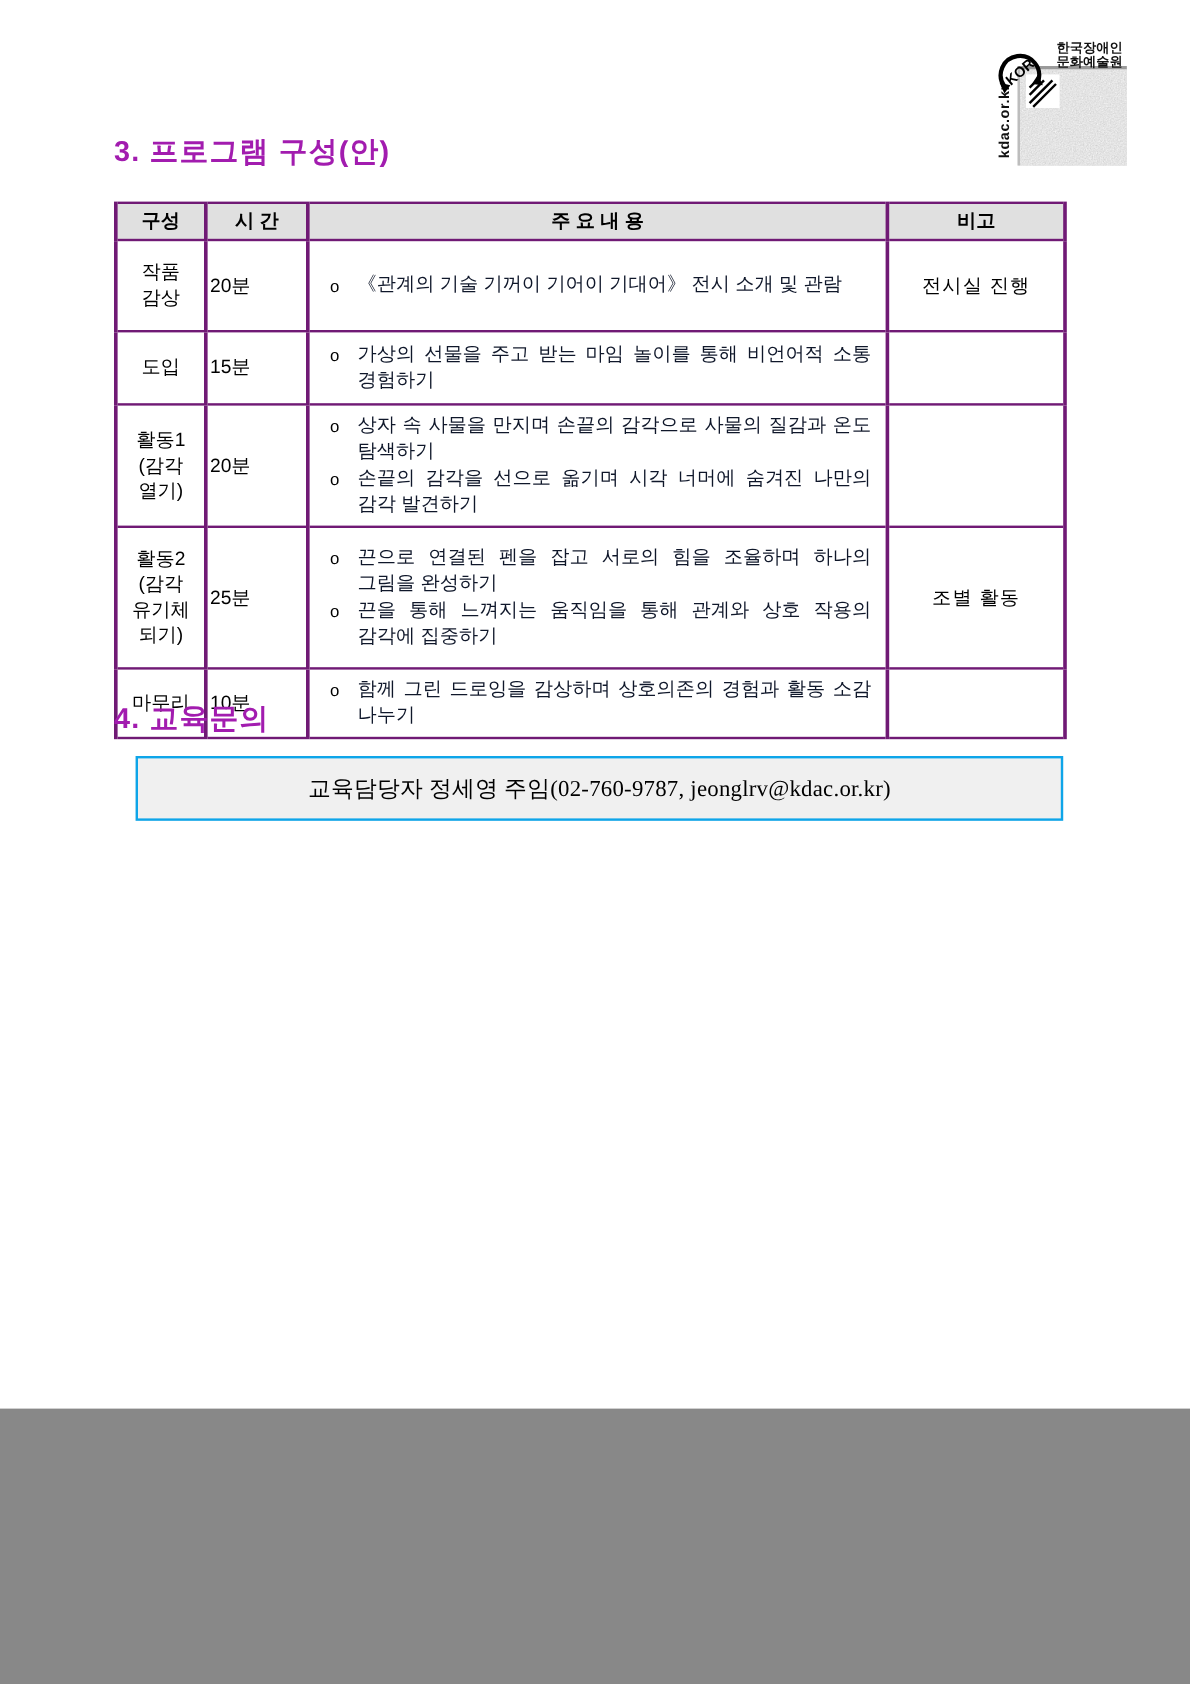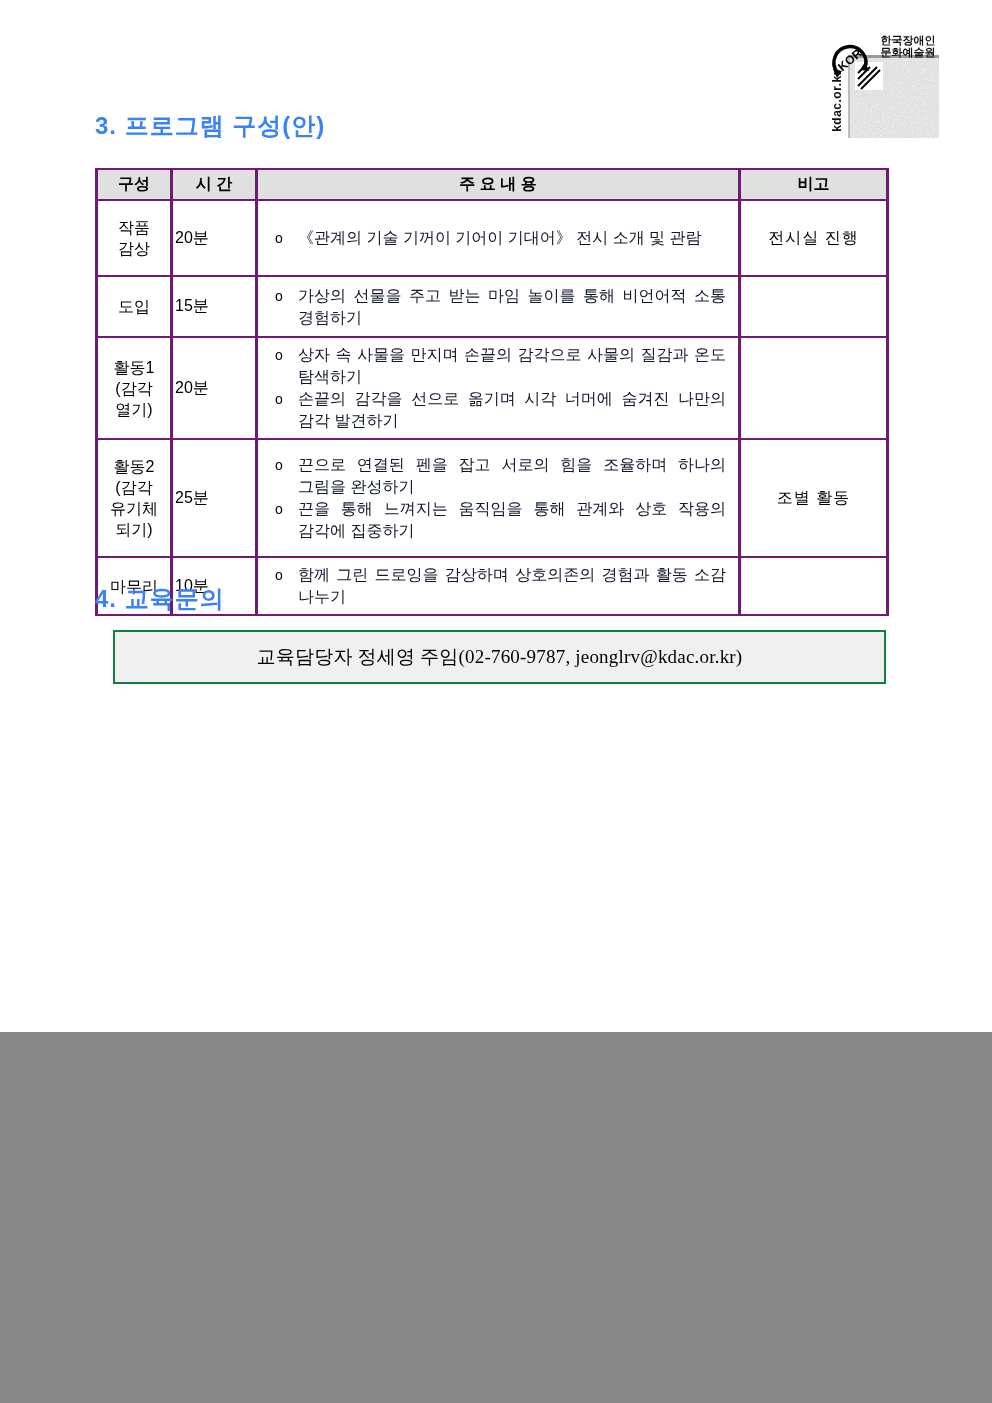--- a/index.html
+++ b/index.html
@@ -1,31 +1,31 @@
 <!DOCTYPE html>
 <html><head>
 <meta charset="utf-8">
 <style>
   * { margin:0; padding:0; box-sizing:border-box; }
   html,body { background:#888; }
   .page {
     position:relative;
-    width:992px; height:1032px;
+    width:992px; height:1174px;
     margin:0 auto;
     background:#ffffff;
     font-family:"Liberation Sans","DejaVu Sans",sans-serif;
     color:#000;
     overflow:hidden;
   }
 
   
   .section-title {
     position:absolute; left:95px;
     font-size:24px; font-weight:700; letter-spacing:1px;
-    color:#3b82f6;
+    color:#a21caf;
   }
   #title3 { top:110px; }
   #title4 { top:583px; }
 
   
   .logo-block { position:absolute; left:823px; top:28px; width:118px; height:116px; }
   .noise-wrap {
     position:absolute; left:25px; top:27px; width:91px; height:83px;
     border-top:3px solid #9a9a9a; border-left:2px solid #bdbdbd;
     background:#e3e3e3;
@@ -73,21 +73,21 @@
   .bullet-marker {
     width:23px; flex-shrink:0; font-size:14px; line-height:22px; color:#000;
   }
   .bullet-text {
     flex:1; text-align:justify; line-height:22px; word-break:keep-all; color:#0f172a;
   }
 
   
   .contact-box {
     position:absolute; left:113px; top:630px; width:773px; height:54px;
-    background:#f0f0f0; border:2px solid #15803d;
+    background:#f0f0f0; border:2px solid #0ea5e9;
     display:flex; align-items:center; justify-content:center;
   }
   .contact-text {
     font-family:"Liberation Serif","DejaVu Serif",serif;
     font-size:19px; color:#000; letter-spacing:0.2px;
   }
 </style>
 </head>
 <body>
 

